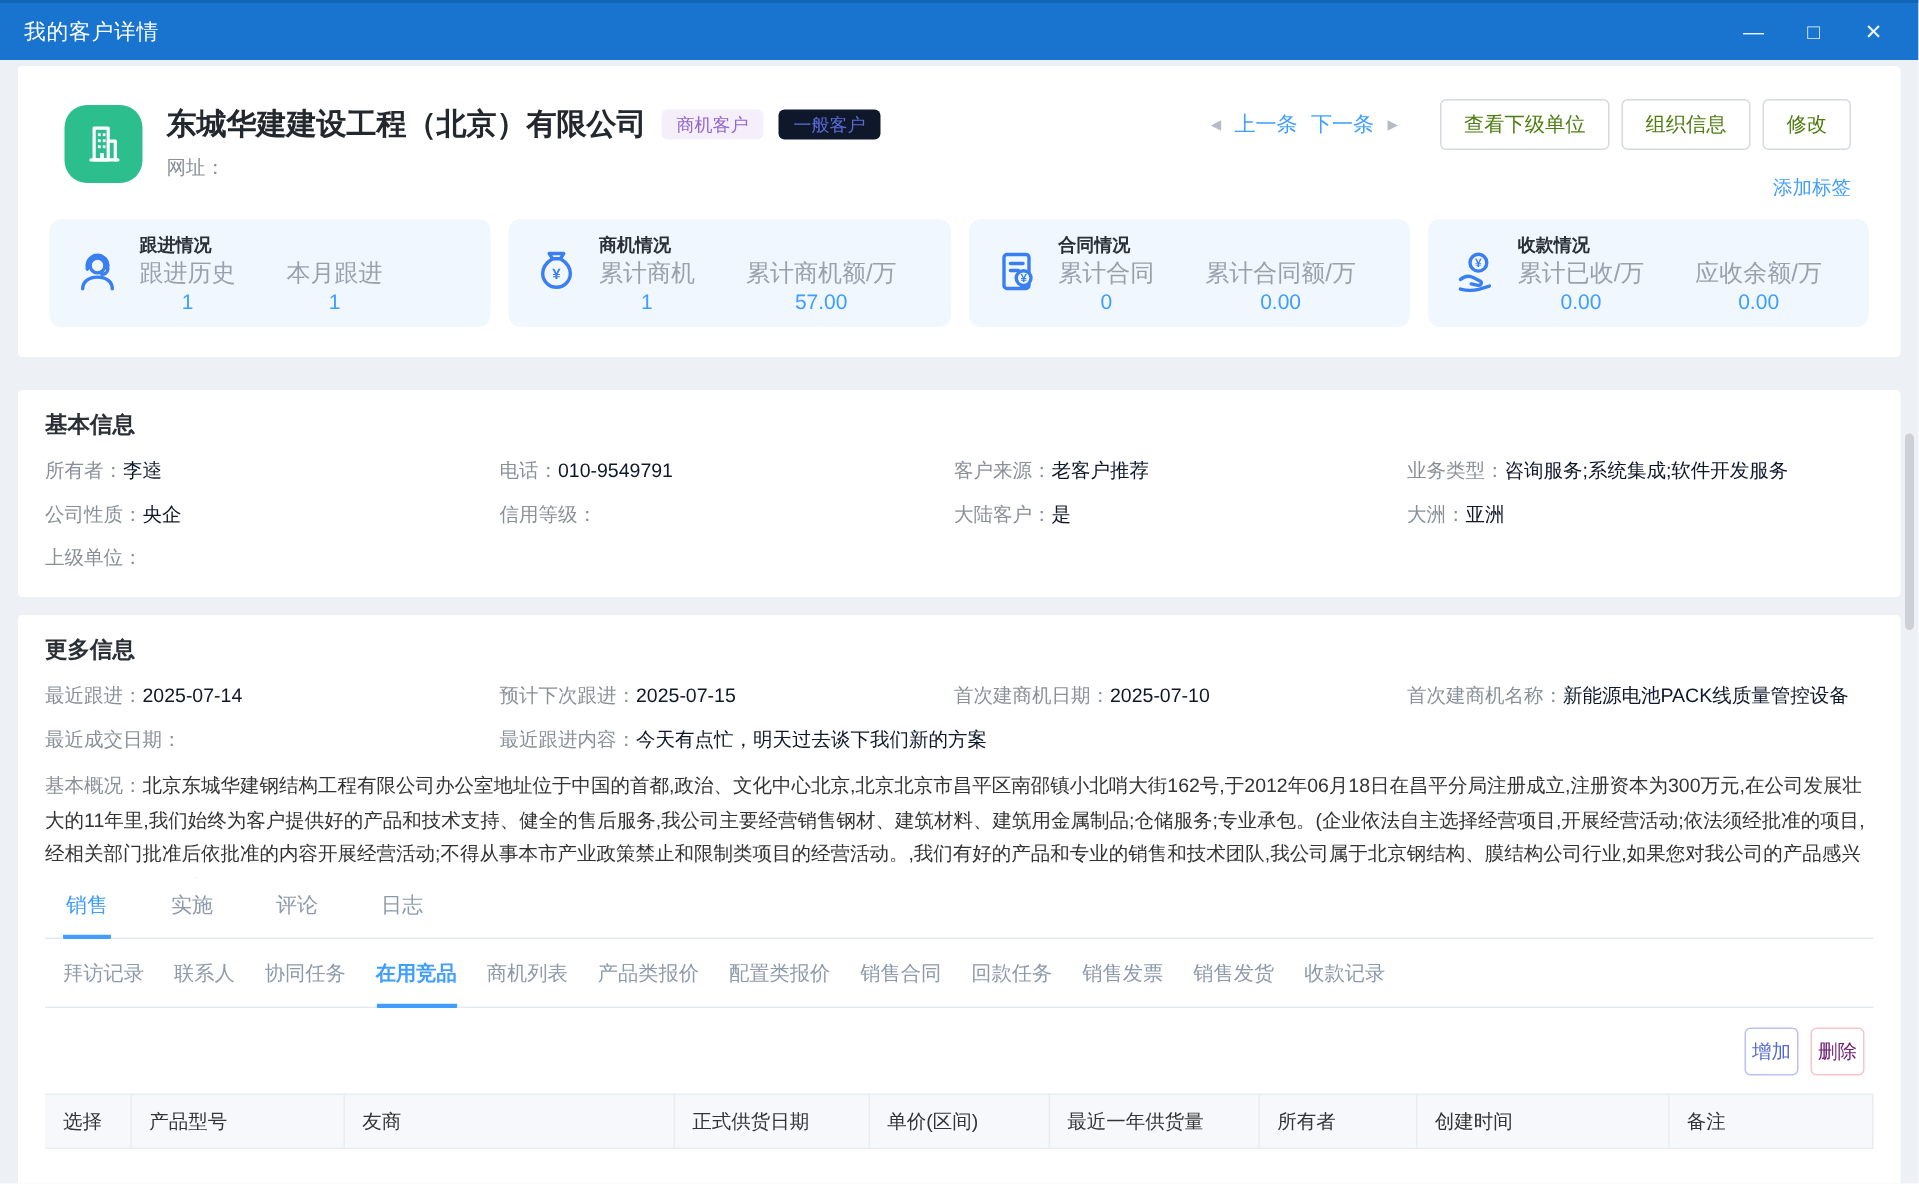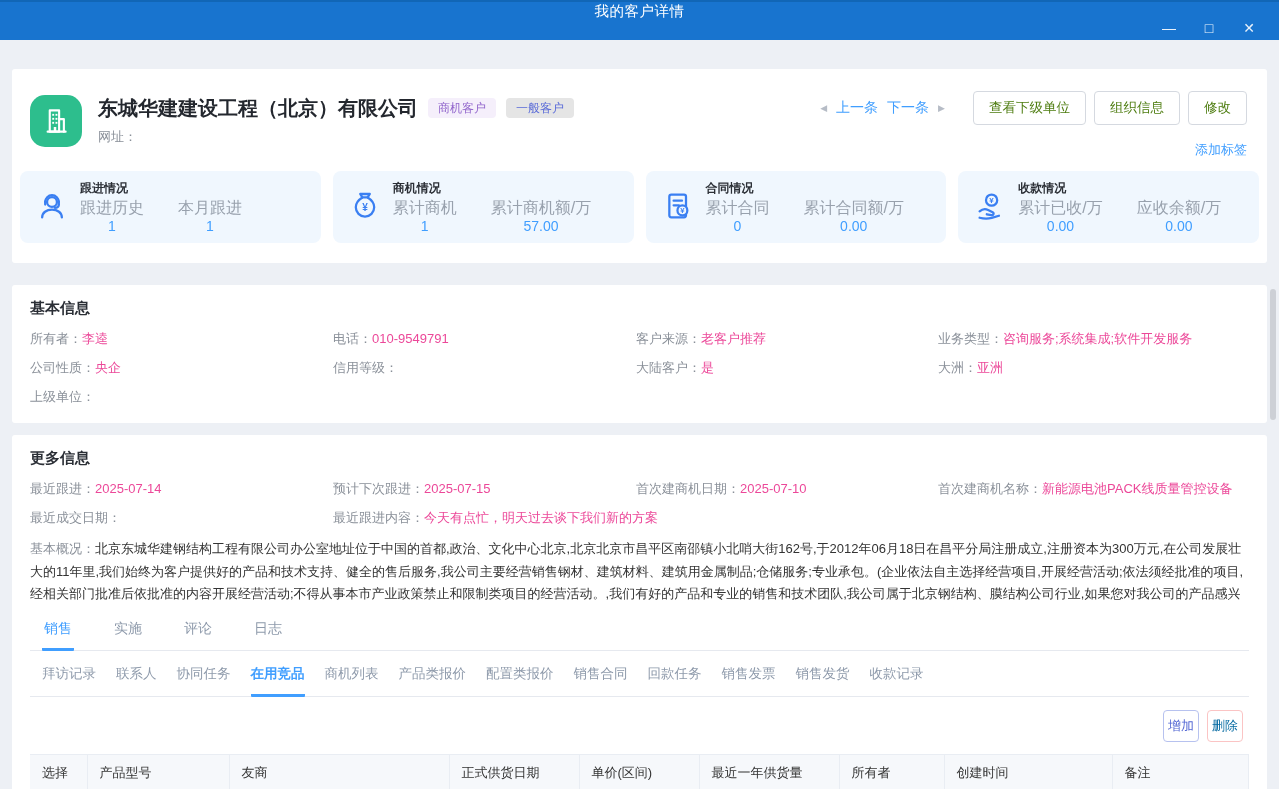--- a/index.html
+++ b/index.html
@@ -7,43 +7,42 @@
   body {
     font-family: "Liberation Sans", "DejaVu Sans", sans-serif;
     background:#edf0f5; color:#303133; font-size:13px;
     position:relative;
   }
   
   .titlebar {
     height:40px; background:#1874cf; color:#fff;
     display:flex; align-items:center; padding:0 16px;
     border-top:2px solid #1166b6;
-    flex-direction:column;
   }
   .tb-title { font-size:14.5px; letter-spacing:.5px; }
   .tb-controls { margin-left:auto; display:flex; gap:24px; align-items:center; padding-right:6px; }
   .wc { color:#eaf2fb; font-size:14px; line-height:1; cursor:pointer; width:16px; text-align:center; }
   
   .card { background:#fff; margin:0 12px; border-radius:3px; }
-  .card-1 { margin-top:29px; padding:26px 8px 20px; }
+  .card-1 { margin-top:4px; padding:26px 21px 20px; }
   .card-2 { margin-top:22px; padding:14px 18px 18px; }
   .card-3 { margin-top:12px; padding:14px 18px 60px; }
   h2.sec-title { font-size:15px; font-weight:bold; color:#2b2f36; }
   
   .hdr-top { display:flex; padding-left:10px; position:relative; }
   .avatar {
     width:52px; height:52px; border-radius:15px; background:#2dbe8d;
     display:flex; align-items:center; justify-content:center; flex:0 0 52px;
   }
   .hdr-info { margin-left:16px; }
   .name-row { display:flex; align-items:center; gap:10px; }
   .company-name { font-size:20px; font-weight:bold; color:#23272e; line-height:26px; }
   .tag { font-size:12px; padding:3px 10px; border-radius:4px; line-height:14px; }
   .tag-purple { color:#9266cc; background:#f5effb; }
-  .tag-indigo { color:#5a6bd8; background:#e5e5e5; }
+  .tag-indigo { color:#5a6bd8; background:#0f172a; }
   .meta-row { margin-top:7px; font-size:13px; color:#8a9099; line-height:17px; }
   .link { color:#409eff; text-decoration:none; cursor:pointer; }
   .hdr-actions { position:absolute; right:12px; top:-4px; text-align:right; }
   .nav-cluster { display:inline-flex; align-items:center; gap:9px; margin-right:20px; font-size:14px; vertical-align:middle; }
   .arrow-glyph { color:#b6bcc6; font-size:9px; }
   .btn {
     display:inline-block; background:#fff; border:1px solid #d5d9e0; border-radius:4px;
     padding:7px 15px; font-size:13.5px; color:#4d7c0f; cursor:pointer; margin-left:8px;
     vertical-align:middle;
   }
@@ -59,38 +58,38 @@
   .stat-pair-row { display:flex; gap:34px; }
   .stat-pair { display:flex; flex-direction:column; align-items:center; }
   .stat-label { font-size:16px; color:#98a1ad; line-height:16px; }
   .stat-value { font-size:14px; color:#409eff; margin-top:2px; line-height:16px; }
   
   .info-grid {
     display:grid; grid-template-columns:303px 303px 302px 1fr;
     row-gap:12px; margin-top:12px; font-size:13px; line-height:17px;
   }
   .field .f-label { color:#8a9099; }
-  .field .f-value { color:#ec4899; }
+  .field .f-value { color:#0f172a; }
   .span-rest { grid-column:2 / 5; }
   
   .profile { margin-top:12px; font-size:13px; line-height:22.5px; height:72px; overflow:hidden; }
   .profile .f-label { color:#8a9099; }
   .profile .f-value { color:#333; }
   
   .tabs-main { display:flex; gap:38px; margin-top:8px; border-bottom:1px solid #e6e9ef; padding-left:12px; }
   .tabs-main .tab { font-size:14px; color:#8e9aab; padding:2px 2px 10px; cursor:pointer; }
   .tabs-main .tab.active { color:#409eff; border-bottom:3px solid #409eff; margin-bottom:-1px; border-radius:1px; }
   .tabs-sub { display:flex; gap:20px; padding:14px 0 0 12px; border-bottom:1px solid #e6e9ef; }
   .tabs-sub .tab { font-size:13.5px; color:#8e9aab; padding-bottom:11px; cursor:pointer; }
   .tabs-sub .tab.active { color:#409eff; font-weight:bold; border-bottom:3px solid #409eff; margin-bottom:-1px; border-radius:1px; }
   
   .actions-row { display:flex; justify-content:flex-end; gap:8px; padding:13px 6px 12px 0; }
   .btn-sm { font-size:13px; padding:6px 4px; border-radius:4px; background:#fff; cursor:pointer; }
   .btn-add { color:#5468d4; border:1px solid #b7c2ef; }
-  .btn-del { color:#0369a1; border:1px solid #fbc4c4; }
+  .btn-del { color:#701a75; border:1px solid #fbc4c4; }
   
   table { width:100%; border-collapse:collapse; font-size:13px; table-layout:fixed; }
   thead th {
     background:#f6f8fb; font-weight:normal; color:#333; text-align:left;
     height:36px; padding:0 12px; border:1px solid #e9edf3; border-left:none;
   }
   thead th:last-child { border-right:1px solid #e9edf3; }
   
   .scroll-thumb {
     position:absolute; right:3px; top:289px; width:6px; height:131px;

